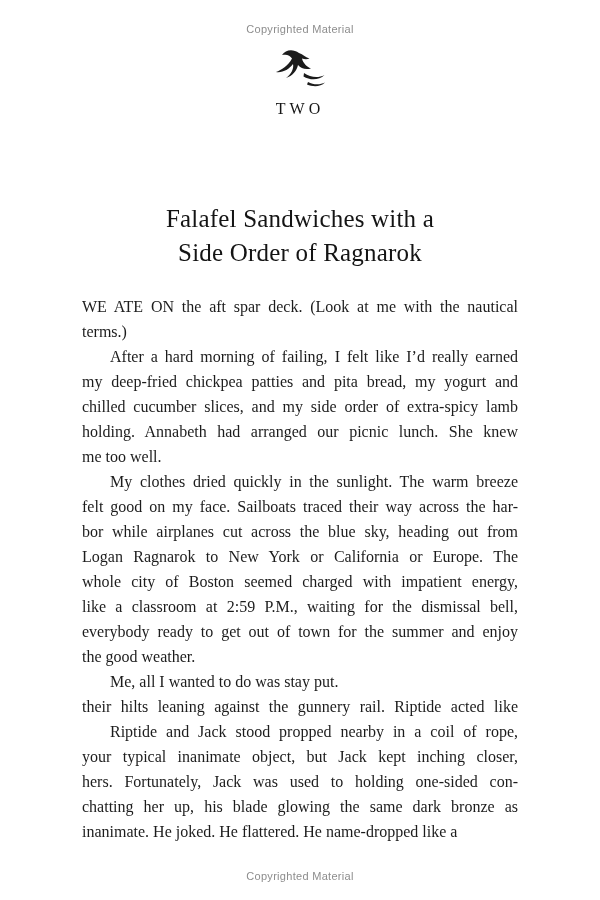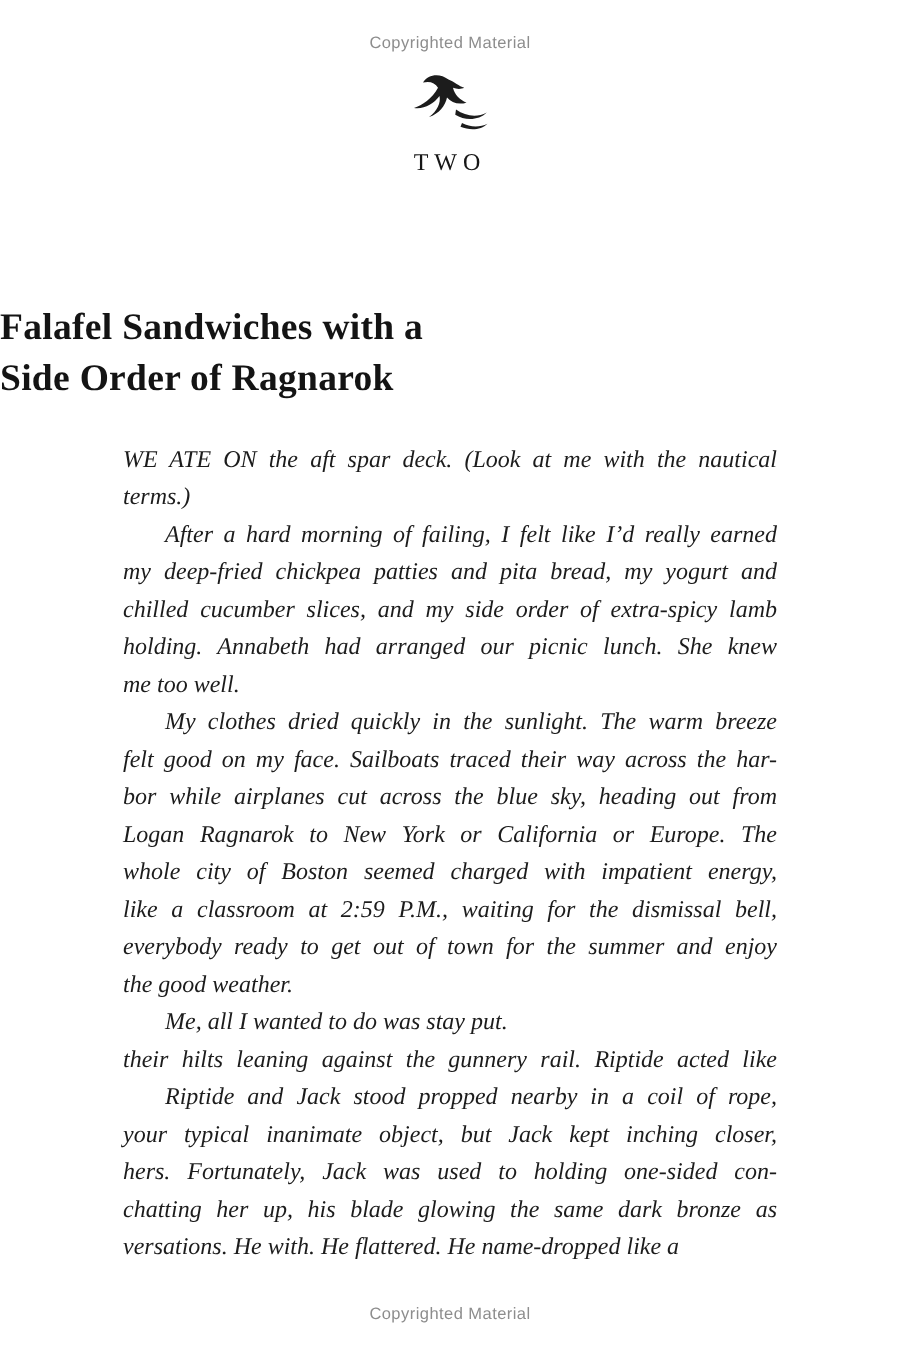--- a/index.html
+++ b/index.html
@@ -40,41 +40,41 @@
     position:absolute;
     top:96px; left:0; right:0;
     text-align:center;
     font-size:16px;
     letter-spacing:4px;
     color:#161616;
   }
   .chapter-title{
     position:absolute;
     top:198px; left:0; right:0;
+    text-align:center;
     font-size:25px;
     line-height:34px;
-    font-weight:700;
+    font-weight:400;
     letter-spacing:0.2px;
     color:#141414;
   }
   .body-text{
     position:absolute;
     top:290px;
     left:82px;
     width:436px;
     font-size:16px;
     line-height:25px;
     color:#1c1c1c;
   }
   .paragraph{ margin:0; }
   .line{
     text-align:justify;
     text-align-last:justify;
     white-space:normal;
-    font-style:italic;
   }
   .line.last{ text-align-last:left; }
   .line.indent{ text-indent:28px; }
 </style>
 </head>
 <body>
 
 <div class="page">
 
   <div class="copyright top">Copyrighted Material</div>
@@ -124,19 +124,19 @@
       </div>
       <div class="paragraph">
         <div class="line last indent">Me, all I wanted to do was stay put.</div>
       </div>
       <div class="paragraph">
         <div class="line">their hilts leaning against the gunnery rail. Riptide acted like</div>
         <div class="line indent">Riptide and Jack stood propped nearby in a coil of rope,</div>
         <div class="line">your typical inanimate object, but Jack kept inching closer,</div>
         <div class="line">hers. Fortunately, Jack was used to holding one-sided con-</div>
         <div class="line">chatting her up, his blade glowing the same dark bronze as</div>
-        <div class="line last">versations. He with. He flattered. He name-dropped like a</div>
+        <div class="line last">inanimate. He joked. He flattered. He name-dropped like a</div>
       </div>
     </div>
 
   <div class="copyright bottom">Copyrighted Material</div>
 
 </div>
 
 </body></html>

